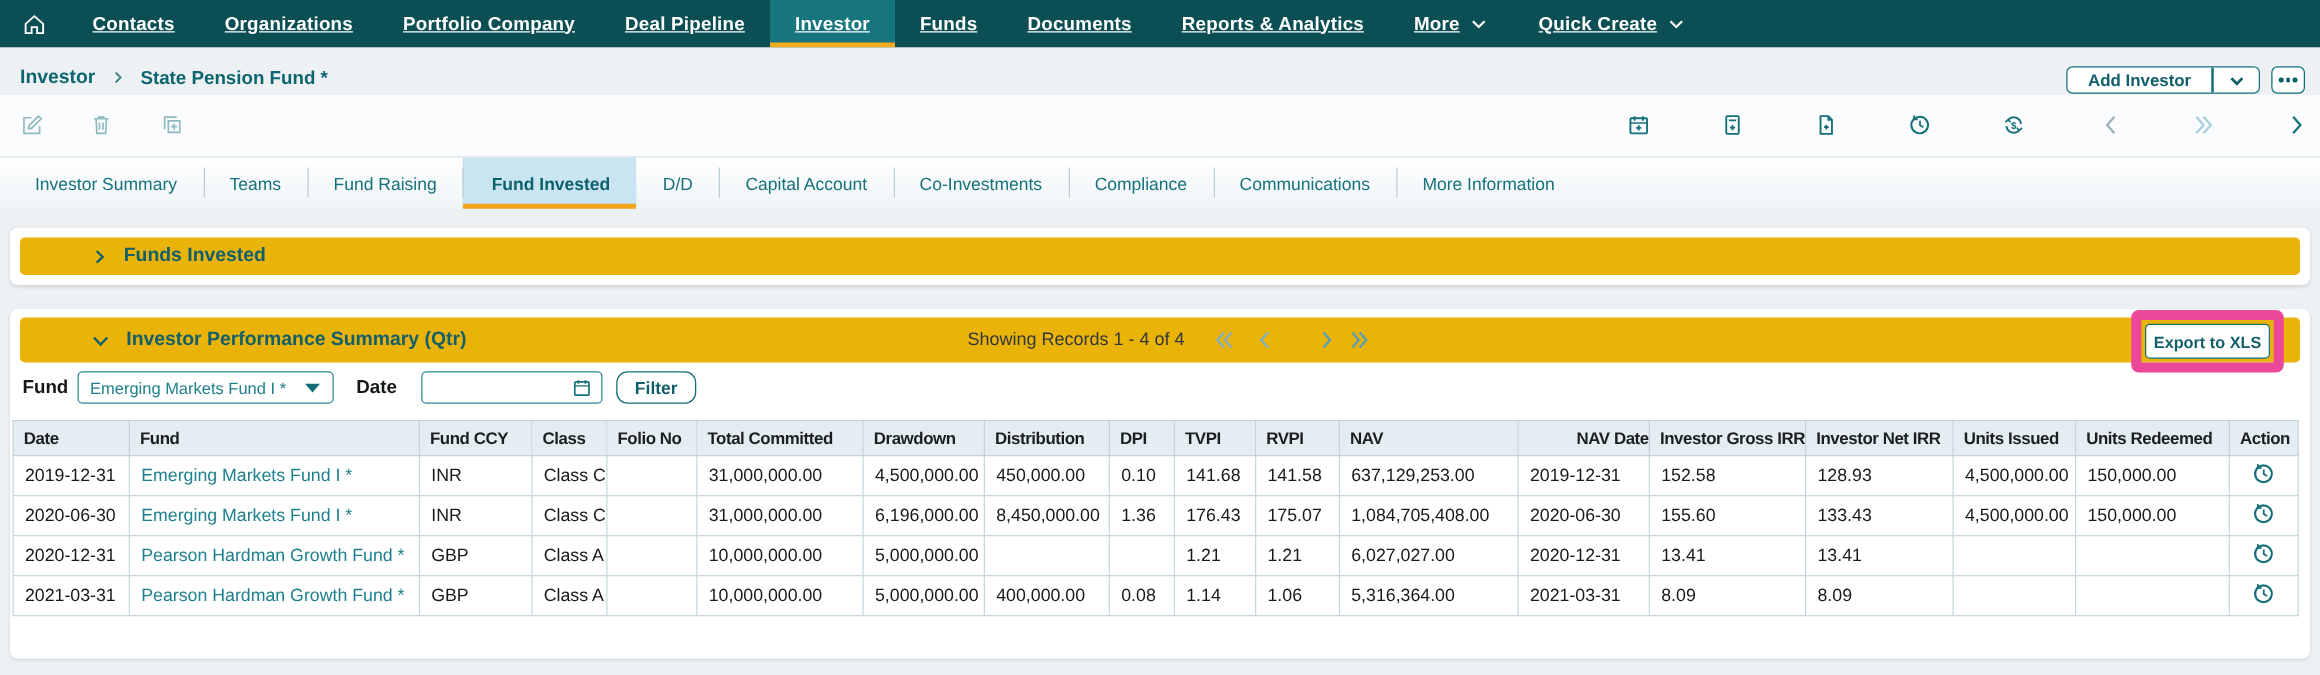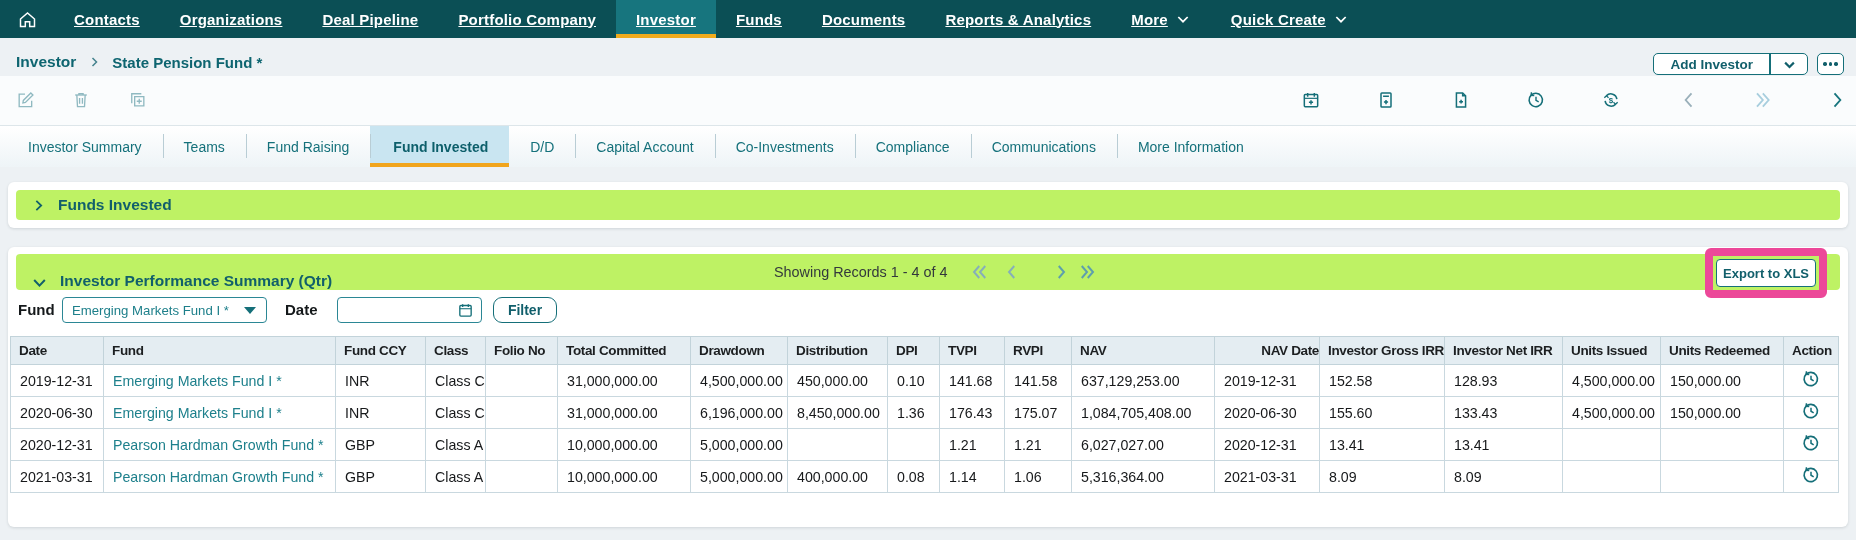--- a/index.html
+++ b/index.html
@@ -34,23 +34,23 @@
   .tabsrow { position:absolute; left:0; top:125px; width:1856px; height:42px; background:linear-gradient(#ffffff,#eef4f7); border-top:1px solid #dde6ea; display:flex; padding-left:7px; }
   .tab { padding:0 21px; display:flex; align-items:center; font-size:14px; color:#15717b; position:relative; white-space:nowrap;text-align:right; }
   .tab + .tab::before { content:''; position:absolute; left:0; top:8px; bottom:9px; width:1px; background:#b9cdd5; }
   .tab.active { background:#c9e5f1; font-weight:700; color:#0d5f6b; box-shadow: inset 0 -4px 0 #f1a51d; padding-left: 23px; }
   .tab.active + .tab::before { display:none; }
 
   
   .card { position:absolute; left:8px; width:1840px; background:#fff; border-radius:6px; box-shadow:0 1px 3px rgba(27,43,51,.14); }
   #card1 { top:182px; height:46px; }
   #card2 { top:247px; height:280px; }
-  .secbar { position:absolute; left:8px; right:8px; background:#bef264; border-radius:4px; display:flex; align-items:center; }
+  .secbar { position:absolute; left:8px; right:8px; background:#eab308; border-radius:4px; display:flex; align-items:center;padding-left:41px; }
   #card1 .secbar { top:8px; height:30px; }
-  #card2 .secbar { top:7px; height:36px;align-items:flex-end; }
+  #card2 .secbar { top:7px; height:36px; }
   .secbar .chev { margin-left:16px; }
   .secbar .title { margin-left:13px; font-size:15.5px; font-weight:700; color:#115f6b; }
   .showing { position:absolute; left:758px; top:0; height:36px; display:flex; align-items:center; font-size:14.4px; color:#33383c; }
   .pag { position:absolute; top:0; height:36px; display:flex; align-items:center; }
   .exportwrap { position:absolute; right:13px; top:-6px; border:8px solid #ec4899; border-radius:6px; padding:3px; background:transparent; }
   .exportbtn { border:1.6px solid #156f79; border-radius:4px; background:#fff; font-weight:700; font-size:13px; color:#115f6b; padding:5.5px 6px; white-space:nowrap; }
 
   
   .filterlbl { position:absolute; font-size:15px; font-weight:700; color:#14181a; top:50px; height:26px; line-height:26px; }
   .fundsel { position:absolute; left:54px; top:50px; width:205px; height:26px; border:1.5px solid #2b8795; border-radius:4px; background:#fff; display:flex; align-items:center; }
@@ -78,24 +78,24 @@
       </svg>
   </div>
   <div id="navItems" style="display:flex; align-items:stretch;">
       <div class="nav-item">
         <span>Contacts</span>
       </div>
       <div class="nav-item">
         <span>Organizations</span>
       </div>
       <div class="nav-item">
+        <span>Portfolio Company</span>
+      </div>
+      <div class="nav-item">
         <span>Deal Pipeline</span>
-      </div>
-      <div class="nav-item">
-        <span>Portfolio Company</span>
       </div>
       <div class="nav-item active">
         <span>Investor</span>
       </div>
       <div class="nav-item">
         <span>Funds</span>
       </div>
       <div class="nav-item">
         <span>Documents</span>
       </div>

